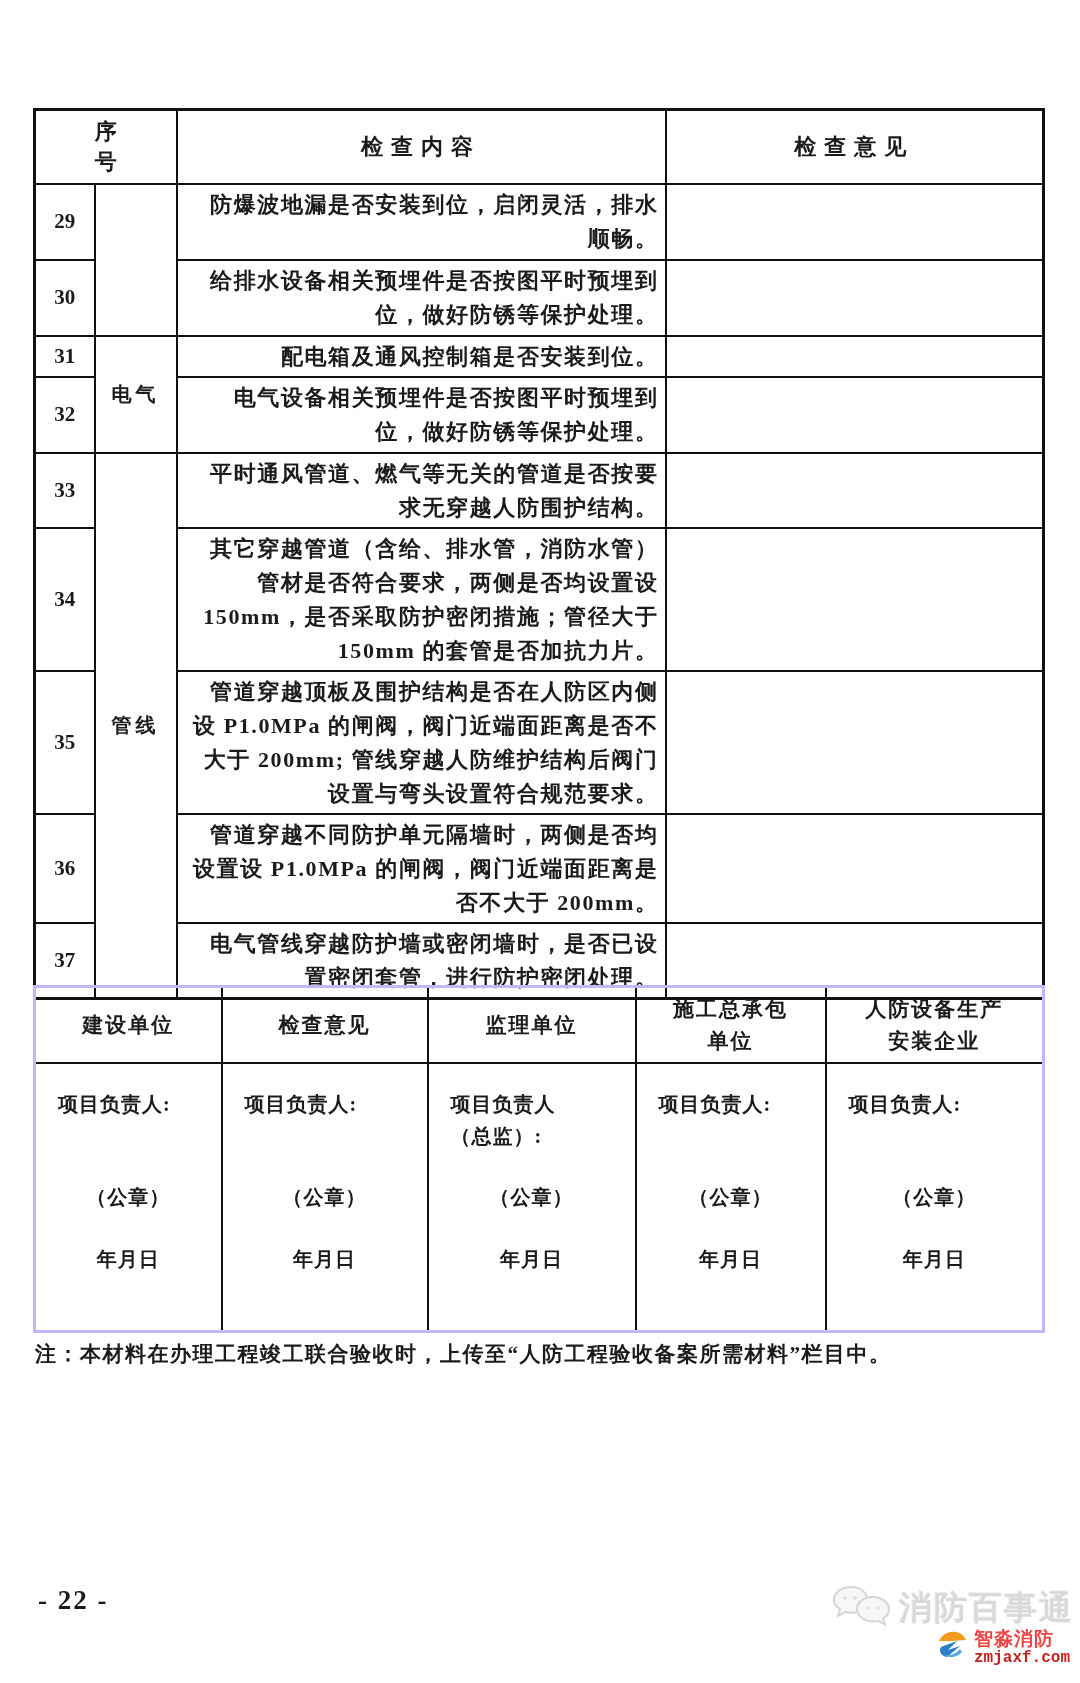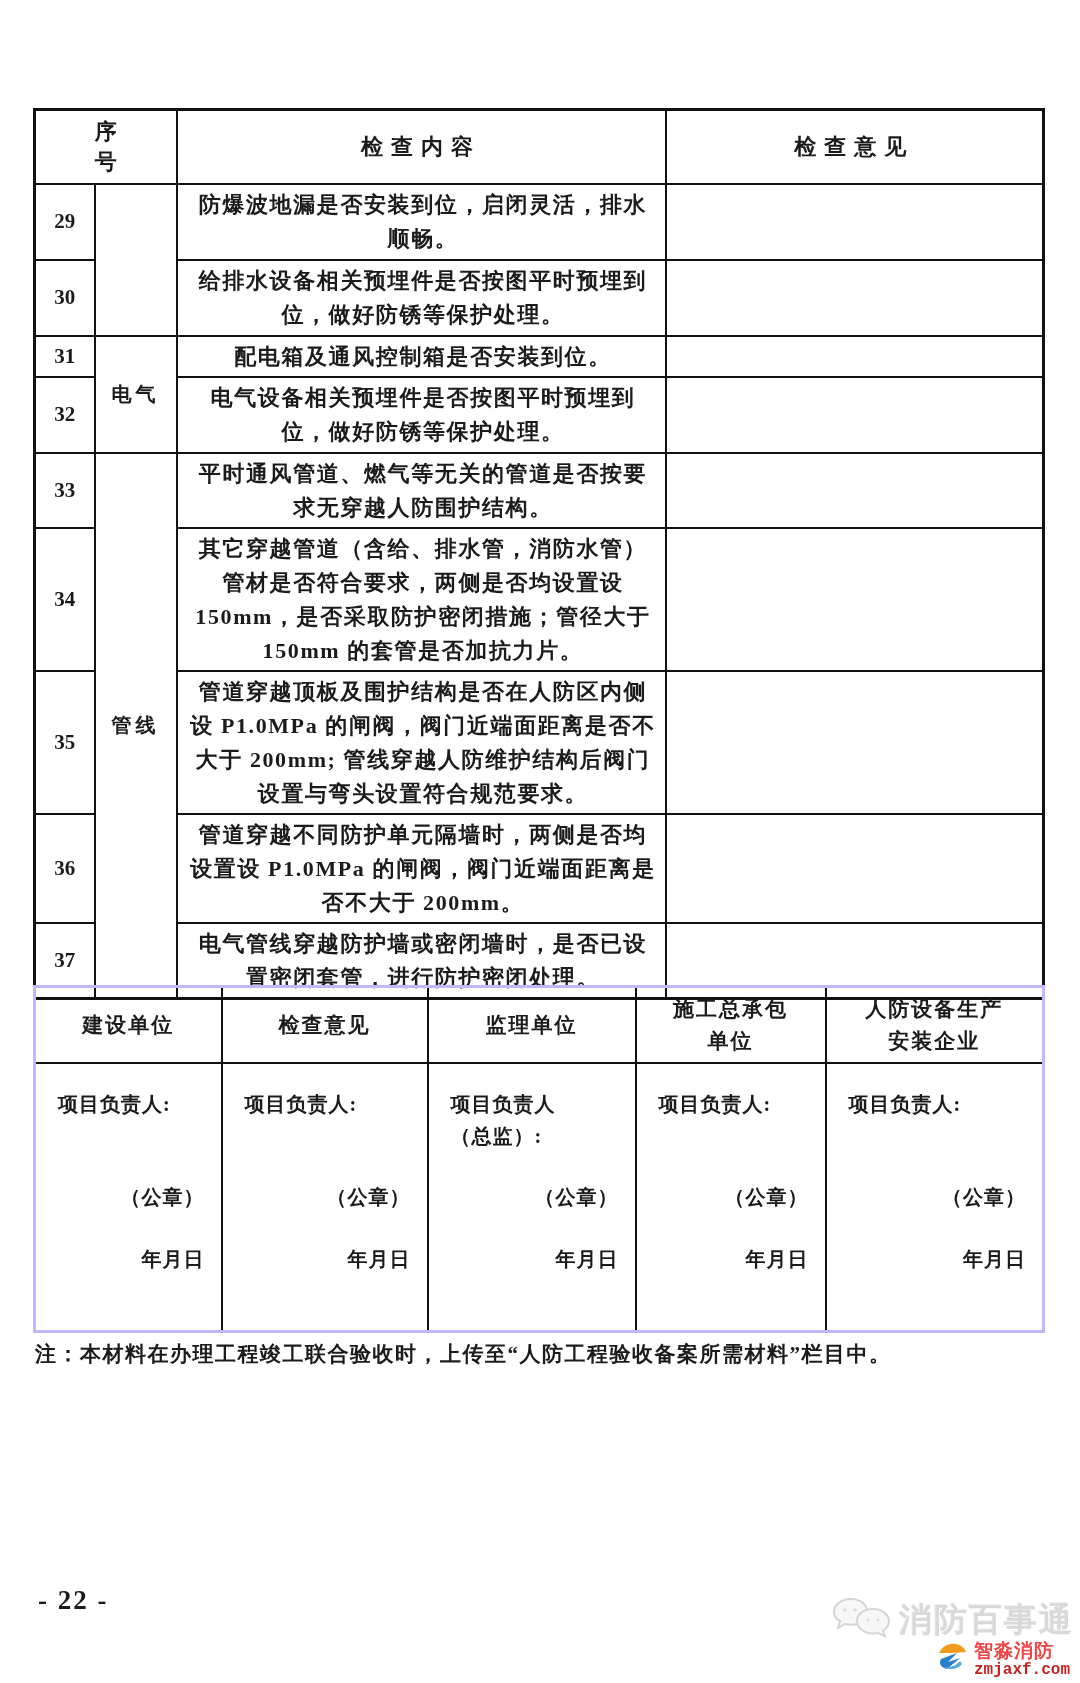--- a/index.html
+++ b/index.html
@@ -32,21 +32,21 @@
     font-family: "Liberation Serif", "DejaVu Serif", serif;
     margin-top: 20px;
   }
   td.cat {
     text-align: center; vertical-align: middle;
     font-size: 20px; font-weight: 700; letter-spacing: 4px;
   }
   td.txt {
     font-size: 22px; font-weight: 600; letter-spacing: 1.6px;
     line-height: 34px; padding: 3px 6px 2px 10px;
-    vertical-align: middle; text-align: center;
+    vertical-align: middle; text-align: right;
   }
   td.op { background: #fff; }
 
   
   table.sign {
     position: absolute; left: 33px; top: 985px;
     width: 1009px; height: 323px;
     border: 3px solid #c4b5fd;
   }
   th.unit {
@@ -60,35 +60,35 @@
     padding: 12px 4px 42px 4px;
   }
   .leader {
     font-size: 20px; font-weight: 600; letter-spacing: 1px;
     text-align: left; padding-left: 6px; line-height: 32px;
     white-space: pre-line;
   }
   .sig-spacer { flex: 1 1 auto; }
   .seal, .sdate {
     font-size: 20px; font-weight: 600; letter-spacing: 1px;
-    text-align: right; line-height: 34px; margin-top: 28px;
+    text-align: center; line-height: 34px; margin-top: 28px;
   }
 
   
   .note {
     position: absolute; left: 35px; top: 1340px; width: 1000px;
     font-size: 21px; font-weight: 700; letter-spacing: 1.5px;
   }
   .pageno {
     position: absolute; left: 38px; top: 1585px;
     font-size: 27px; font-weight: 700; letter-spacing: 2px;
   }
 
   
-  .watermark { position: absolute; right: 6px; bottom: 4px; width: 270px; text-align: right; }
+  .watermark { position: absolute; right: 6px; bottom: 16px; width: 270px; text-align: right; }
   .wm-row1 { display: flex; align-items: center; justify-content: flex-end; gap: 6px; }
   .wm-brand {
     font-size: 33px; font-weight: 700; color: #d9d9d9; letter-spacing: 2px;
     text-shadow: 1px 1px 0 #ffffff, -1px -1px 0 #eeeeee;
     font-family: "Liberation Sans", "DejaVu Sans", sans-serif;
   }
   .wm-row2 { display: flex; align-items: center; justify-content: flex-end; gap: 5px; margin-top: -4px; padding-right: 4px; }
   .zm-text { display: flex; flex-direction: column; align-items: flex-start; }
   .zm-name {
     font-size: 19px; font-weight: 700; color: #ef4444; letter-spacing: 1px;

